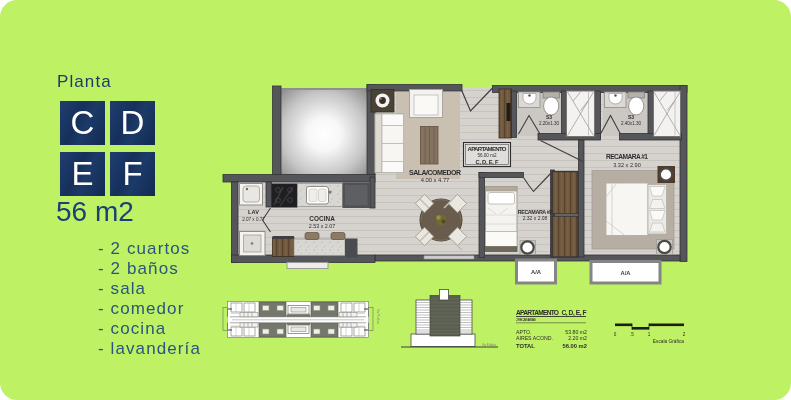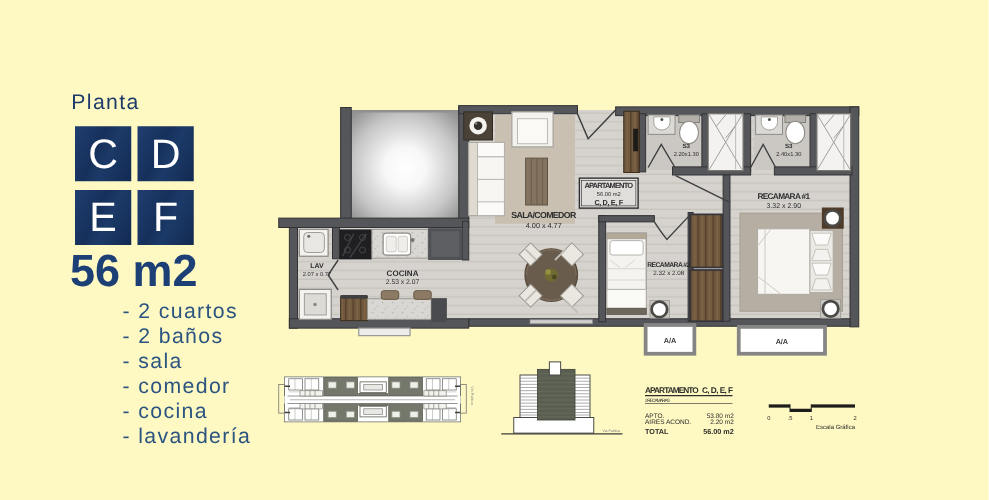--- a/index.html
+++ b/index.html
@@ -1,19 +1,19 @@
 <!DOCTYPE html>
 <html><head>
 <meta charset="utf-8">
 <style>
 html,body{margin:0;padding:0;background:#fff;}
-.page{position:relative;width:791px;height:400px;overflow:hidden;background:#fef9c3;font-family:"Liberation Sans",sans-serif;}
+.page{position:relative;width:791px;height:400px;overflow:hidden;background:#bef264;font-family:"Liberation Sans",sans-serif;border-radius:17px;}
 .planta{position:absolute;left:57px;top:72px;font-size:17px;letter-spacing:1.1px;color:#1d3a69;font-weight:400;}
 .sq{position:absolute;width:45px;height:44px;background:linear-gradient(115deg,#1f3e70 0%,#16305b 40%,#1c3a68 58%,#122a52 100%);color:#fff;font-size:33px;text-align:center;line-height:44px;font-weight:400;}
-.area{position:absolute;left:56px;top:196px;font-size:36px;color:#1c4076;font-weight:700;}
+.area{position:absolute;left:56px;top:196px;font-size:28px;color:#1c4076;font-weight:400;}
 .list{position:absolute;left:58px;top:239px;font-size:17px;letter-spacing:1.1px;line-height:20.1px;color:#2b5480;margin-left:40px;}
 svg{position:absolute;left:0;top:0;}
 </style>
 </head>
 <body>
 <div class="page">
 
 <div class="planta">Planta</div>
 
 <div class="sq" style="left:60px;top:101px;">C</div>

